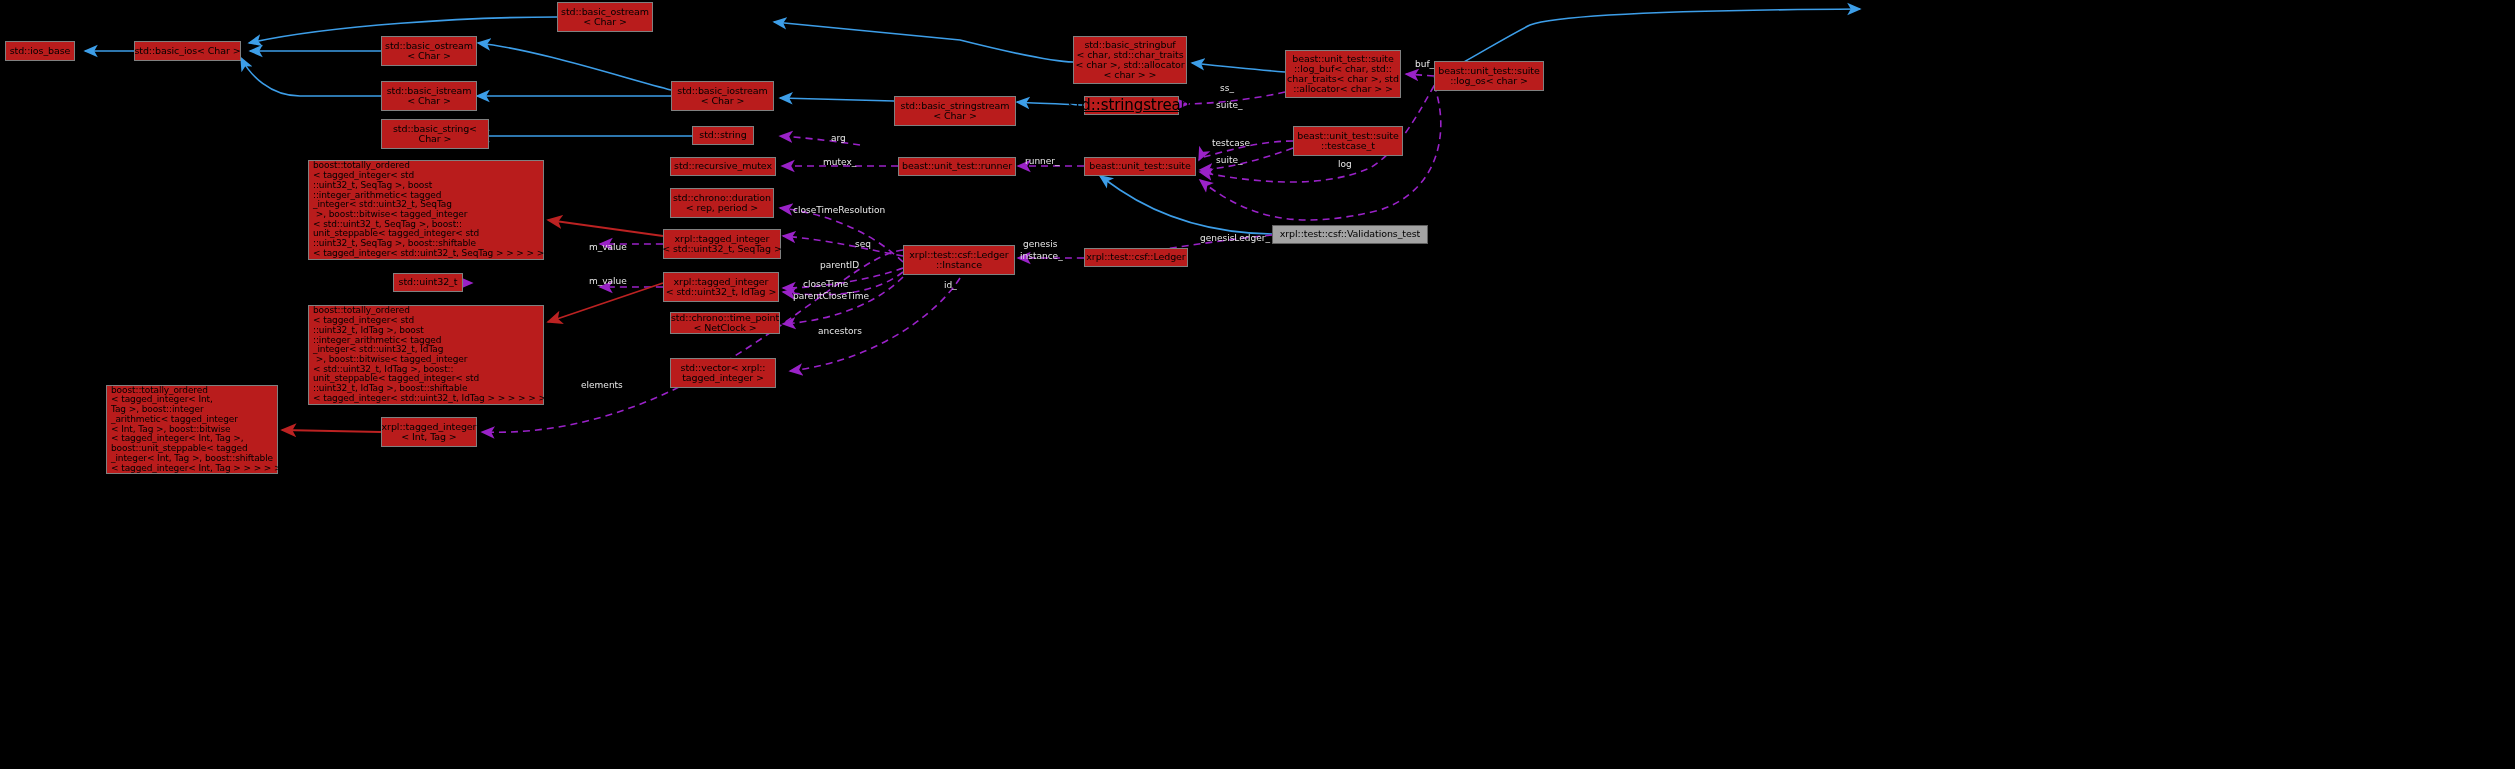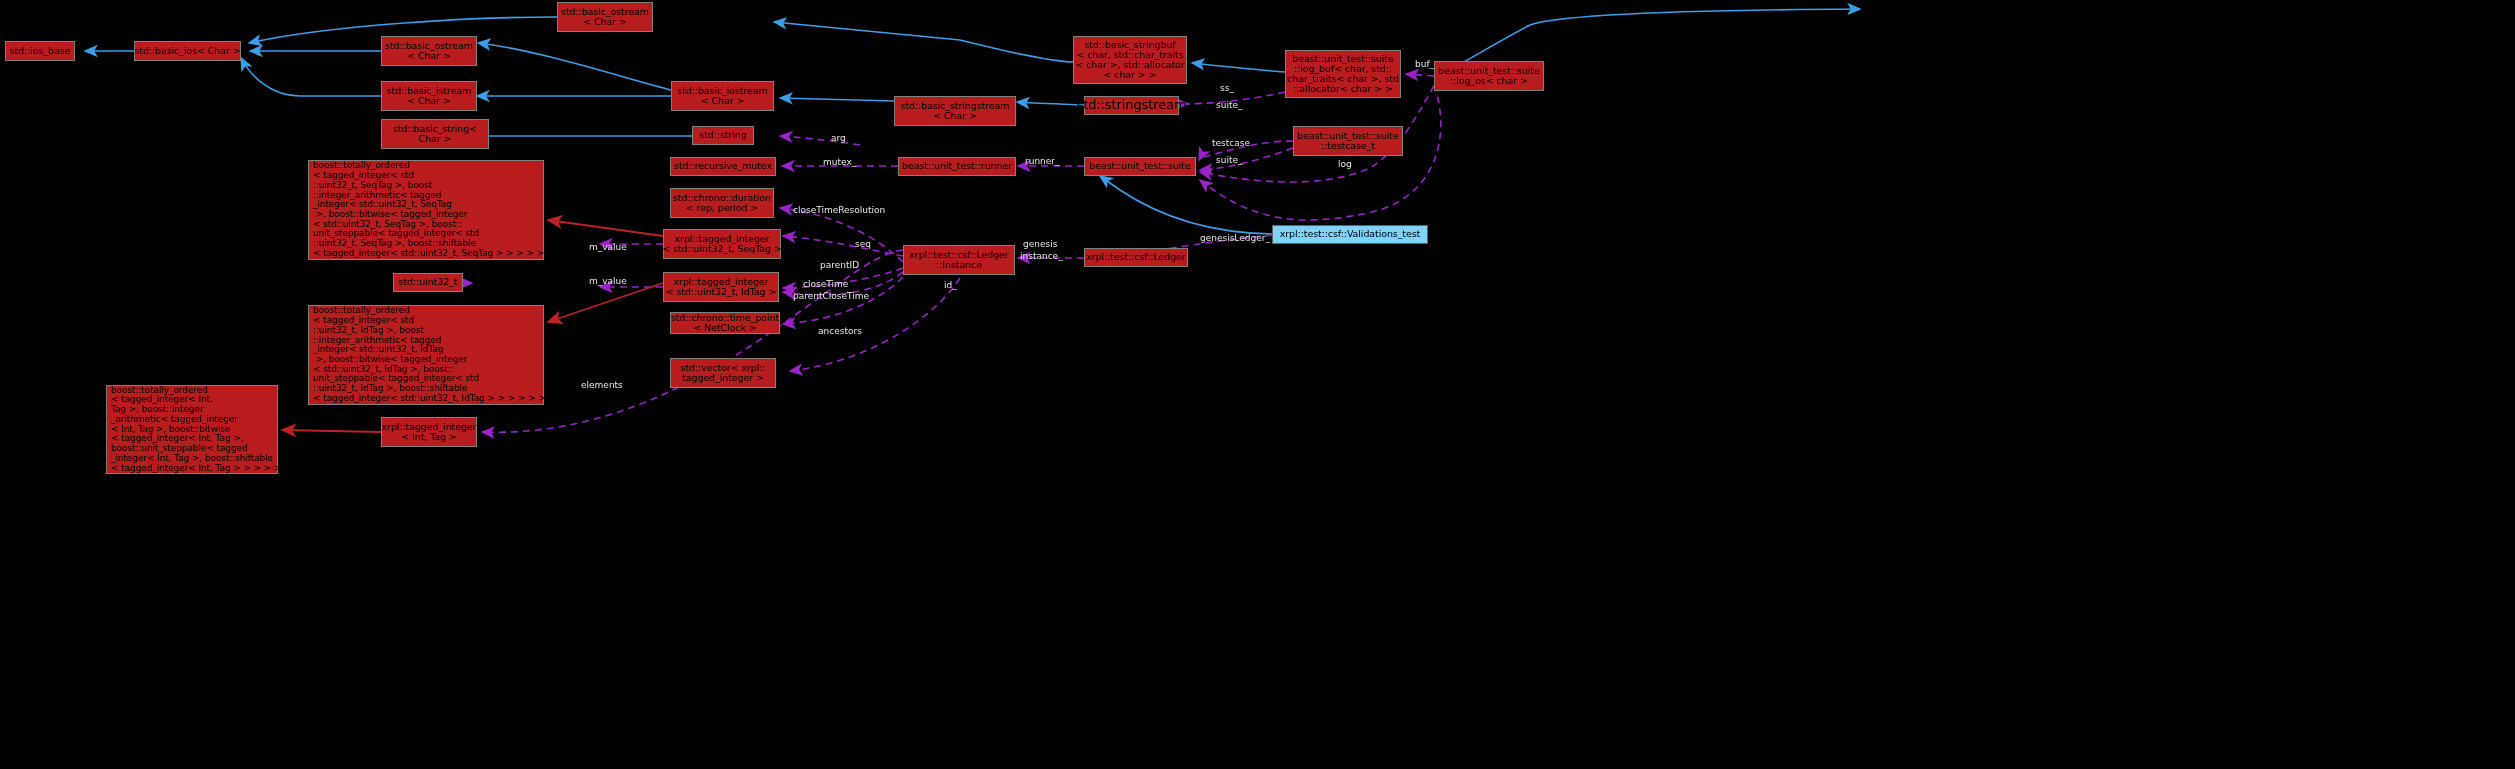--- a/index.html
+++ b/index.html
@@ -1,21 +1,21 @@
 <!DOCTYPE html>
 <html><head>
 <meta charset="utf-8">
 <style>
   html,body{margin:0;padding:0;background:#000;}
   #stage{position:relative;width:2515px;height:769px;background:#000;
          font-family:"DejaVu Sans","Liberation Sans",sans-serif;overflow:hidden;}
   .node{position:absolute;box-sizing:border-box;background:#b91c1c;border:1px solid #808080;
         color:#000;display:flex;align-items:center;justify-content:center;text-align:center;
         line-height:1.08;white-space:pre;letter-spacing:-0.1px;}
-  .node.center{background:#7dd3fc;border-color:#606060;}
+  .node.center{background:#a3a3a3;border-color:#606060;}
   .node.left{justify-content:flex-start;text-align:left;padding-left:4px;}
   .lbl{position:absolute;color:#e8e8e8;white-space:pre;line-height:1;}
   svg.edges{position:absolute;left:0;top:0;width:2515px;height:769px;overflow:visible;}
 </style>
 </head>
 <body>
 
 <div id="stage">
 
   <svg class="edges" viewBox="0 0 2515 769">
@@ -84,21 +84,21 @@
 &lt; Char &gt;</div>
       <div class="node" style="left: 381px; top: 81px; width: 96px; height: 30px; font-size: 9.5px;">std::basic_istream
 &lt; Char &gt;</div>
       <div class="node" style="left: 381px; top: 119px; width: 108px; height: 30px; font-size: 9.5px;">std::basic_string&lt;
 Char &gt;</div>
       <div class="node" style="left: 671px; top: 81px; width: 103px; height: 30px; font-size: 9.5px;">std::basic_iostream
 &lt; Char &gt;</div>
       <div class="node" style="left: 692px; top: 126px; width: 62px; height: 19px; font-size: 9.5px;">std::string</div>
       <div class="node" style="left: 894px; top: 86px; width: 122px; height: 30px; font-size: 9.5px; margin-top: 10px;">std::basic_stringstream
 &lt; Char &gt;</div>
-      <div class="node" style="left: 1084px; top: 96px; width: 95px; height: 19px; font-size: 13px;">std::stringstream</div>
+      <div class="node" style="left: 1084px; top: 96px; width: 95px; height: 19px; font-size: 15px; text-decoration: underline;">std::stringstream</div>
       <div class="node" style="left: 1073px; top: 36px; width: 114px; height: 48px; font-size: 9.5px; text-align: center;">std::basic_stringbuf
 &lt; char, std::char_traits
 &lt; char &gt;, std::allocator
 &lt; char &gt; &gt;</div>
       <div class="node" style="left: 1285px; top: 50px; width: 116px; height: 48px; font-size: 9.5px;">beast::unit_test::suite
 ::log_buf&lt; char, std::
 char_traits&lt; char &gt;, std
 ::allocator&lt; char &gt; &gt;</div>
       <div class="node" style="left: 1434px; top: 61px; width: 110px; height: 30px; font-size: 9.5px;">beast::unit_test::suite
 ::log_os&lt; char &gt;</div>

